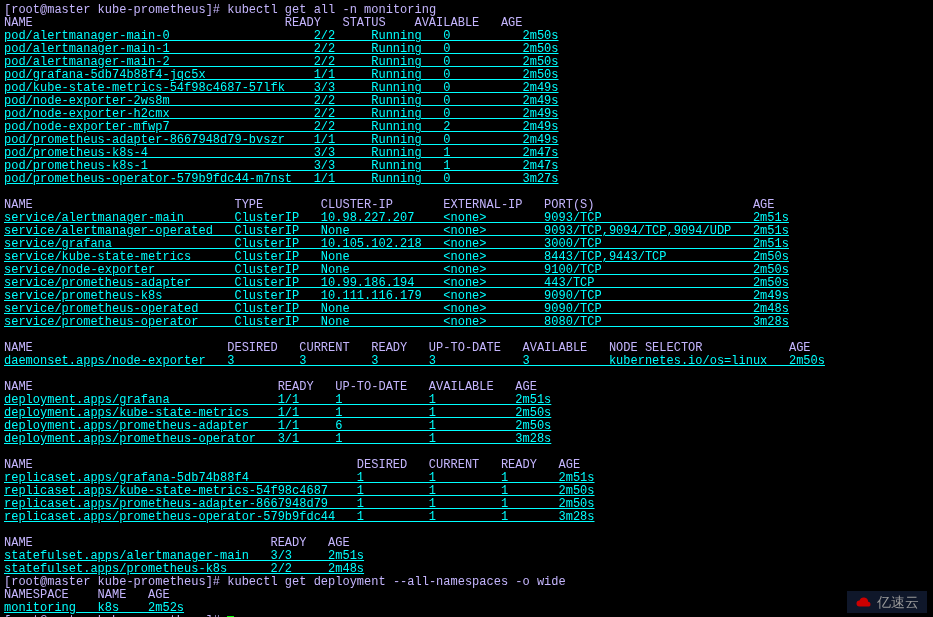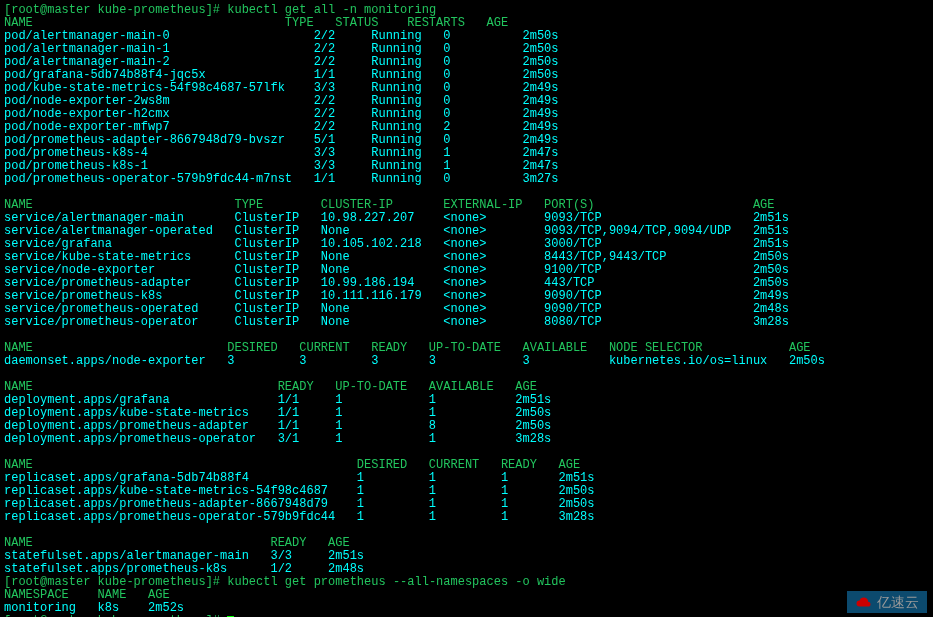--- a/index.html
+++ b/index.html
@@ -14,57 +14,57 @@
     height: 617px;
     overflow: hidden;
     position: relative;
   }
   pre {
     margin: 0;
     padding: 4px;
     white-space: pre;
     font-family: inherit;
   }
-  .white { color: #22c55e; }
-  .cyan { color: #00ffff; }
+  .white { color: #c4b5fd; }
+  .cyan { color: #00ffff; text-decoration: underline; }
   .watermark {
     position: absolute;
     bottom: 4px;
     right: 6px;
-    background: #0c4a6e;
+    background: #0f172a;
     color: #999;
     font-family: Arial, sans-serif;
     font-size: 14px;
     padding: 2px 8px;
     display: flex;
     align-items: center;
     gap: 4px;
   }
   .watermark svg { width:18px; height:18px; }
   .cursor {
     background: #00ff00;
     display:inline-block;
     width:7px; height:12px;
     vertical-align: text-bottom;
   }
 </style>
 </head>
 <body>
 
 <pre id="term"><span class="white">[root@master kube-prometheus]# </span><span class="white">kubectl get all -n monitoring</span>
-<span class="white">NAME                                   TYPE   STATUS    RESTARTS   AGE</span>
+<span class="white">NAME                                   READY   STATUS    AVAILABLE   AGE</span>
 <span class="cyan">pod/alertmanager-main-0                    2/2     Running   0          2m50s</span>
 <span class="cyan">pod/alertmanager-main-1                    2/2     Running   0          2m50s</span>
 <span class="cyan">pod/alertmanager-main-2                    2/2     Running   0          2m50s</span>
 <span class="cyan">pod/grafana-5db74b88f4-jqc5x               1/1     Running   0          2m50s</span>
 <span class="cyan">pod/kube-state-metrics-54f98c4687-57lfk    3/3     Running   0          2m49s</span>
 <span class="cyan">pod/node-exporter-2ws8m                    2/2     Running   0          2m49s</span>
 <span class="cyan">pod/node-exporter-h2cmx                    2/2     Running   0          2m49s</span>
 <span class="cyan">pod/node-exporter-mfwp7                    2/2     Running   2          2m49s</span>
-<span class="cyan">pod/prometheus-adapter-8667948d79-bvszr    5/1     Running   0          2m49s</span>
+<span class="cyan">pod/prometheus-adapter-8667948d79-bvszr    1/1     Running   0          2m49s</span>
 <span class="cyan">pod/prometheus-k8s-4                       3/3     Running   1          2m47s</span>
 <span class="cyan">pod/prometheus-k8s-1                       3/3     Running   1          2m47s</span>
 <span class="cyan">pod/prometheus-operator-579b9fdc44-m7nst   1/1     Running   0          3m27s</span>
 
 <span class="white">NAME                            TYPE        CLUSTER-IP       EXTERNAL-IP   PORT(S)                      AGE</span>
 <span class="cyan">service/alertmanager-main       ClusterIP   10.98.227.207    &lt;none&gt;        9093/TCP                     2m51s</span>
 <span class="cyan">service/alertmanager-operated   ClusterIP   None             &lt;none&gt;        9093/TCP,9094/TCP,9094/UDP   2m51s</span>
 <span class="cyan">service/grafana                 ClusterIP   10.105.102.218   &lt;none&gt;        3000/TCP                     2m51s</span>
 <span class="cyan">service/kube-state-metrics      ClusterIP   None             &lt;none&gt;        8443/TCP,9443/TCP            2m50s</span>
 <span class="cyan">service/node-exporter           ClusterIP   None             &lt;none&gt;        9100/TCP                     2m50s</span>
@@ -72,33 +72,33 @@
 <span class="cyan">service/prometheus-k8s          ClusterIP   10.111.116.179   &lt;none&gt;        9090/TCP                     2m49s</span>
 <span class="cyan">service/prometheus-operated     ClusterIP   None             &lt;none&gt;        9090/TCP                     2m48s</span>
 <span class="cyan">service/prometheus-operator     ClusterIP   None             &lt;none&gt;        8080/TCP                     3m28s</span>
 
 <span class="white">NAME                           DESIRED   CURRENT   READY   UP-TO-DATE   AVAILABLE   NODE SELECTOR            AGE</span>
 <span class="cyan">daemonset.apps/node-exporter   3         3         3       3            3           kubernetes.io/os=linux   2m50s</span>
 
 <span class="white">NAME                                  READY   UP-TO-DATE   AVAILABLE   AGE</span>
 <span class="cyan">deployment.apps/grafana               1/1     1            1           2m51s</span>
 <span class="cyan">deployment.apps/kube-state-metrics    1/1     1            1           2m50s</span>
-<span class="cyan">deployment.apps/prometheus-adapter    1/1     1            8           2m50s</span>
+<span class="cyan">deployment.apps/prometheus-adapter    1/1     6            1           2m50s</span>
 <span class="cyan">deployment.apps/prometheus-operator   3/1     1            1           3m28s</span>
 
 <span class="white">NAME                                             DESIRED   CURRENT   READY   AGE</span>
 <span class="cyan">replicaset.apps/grafana-5db74b88f4               1         1         1       2m51s</span>
 <span class="cyan">replicaset.apps/kube-state-metrics-54f98c4687    1         1         1       2m50s</span>
 <span class="cyan">replicaset.apps/prometheus-adapter-8667948d79    1         1         1       2m50s</span>
 <span class="cyan">replicaset.apps/prometheus-operator-579b9fdc44   1         1         1       3m28s</span>
 
 <span class="white">NAME                                 READY   AGE</span>
 <span class="cyan">statefulset.apps/alertmanager-main   3/3     2m51s</span>
-<span class="cyan">statefulset.apps/prometheus-k8s      1/2     2m48s</span>
-<span class="white">[root@master kube-prometheus]# </span><span class="white">kubectl get prometheus --all-namespaces -o wide</span>
+<span class="cyan">statefulset.apps/prometheus-k8s      2/2     2m48s</span>
+<span class="white">[root@master kube-prometheus]# </span><span class="white">kubectl get deployment --all-namespaces -o wide</span>
 <span class="white">NAMESPACE    NAME   AGE</span>
 <span class="cyan">monitoring   k8s    2m52s</span>
 <span class="white">[root@master kube-prometheus]# </span><span class="cursor"></span></pre>
 
 <div class="watermark">
   <svg viewBox="0 0 24 24">
       <path fill="#c00" d="M19 18H6a4 4 0 010-8 6 6 0 0111.6 1.5A3.5 3.5 0 0119 18z"></path>
     </svg>
   <span>亿速云</span>
 </div>

